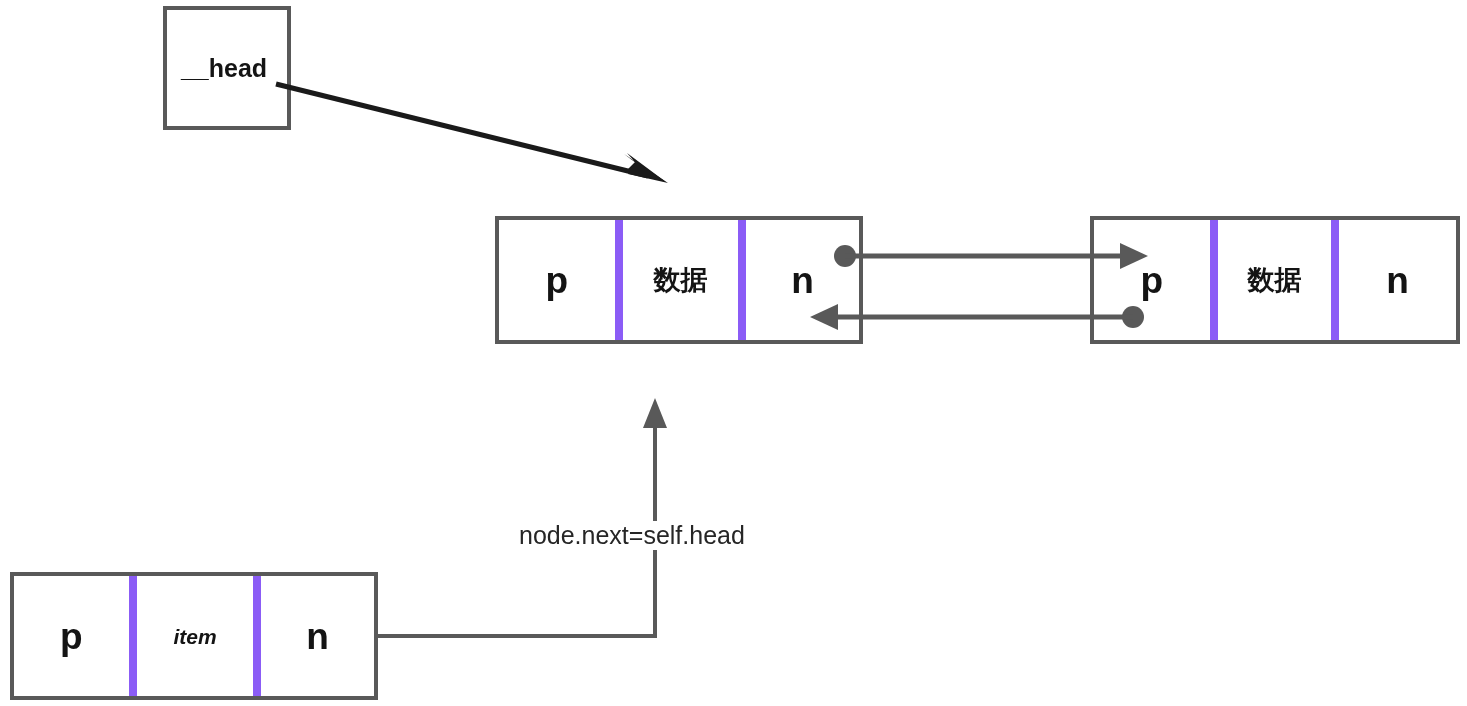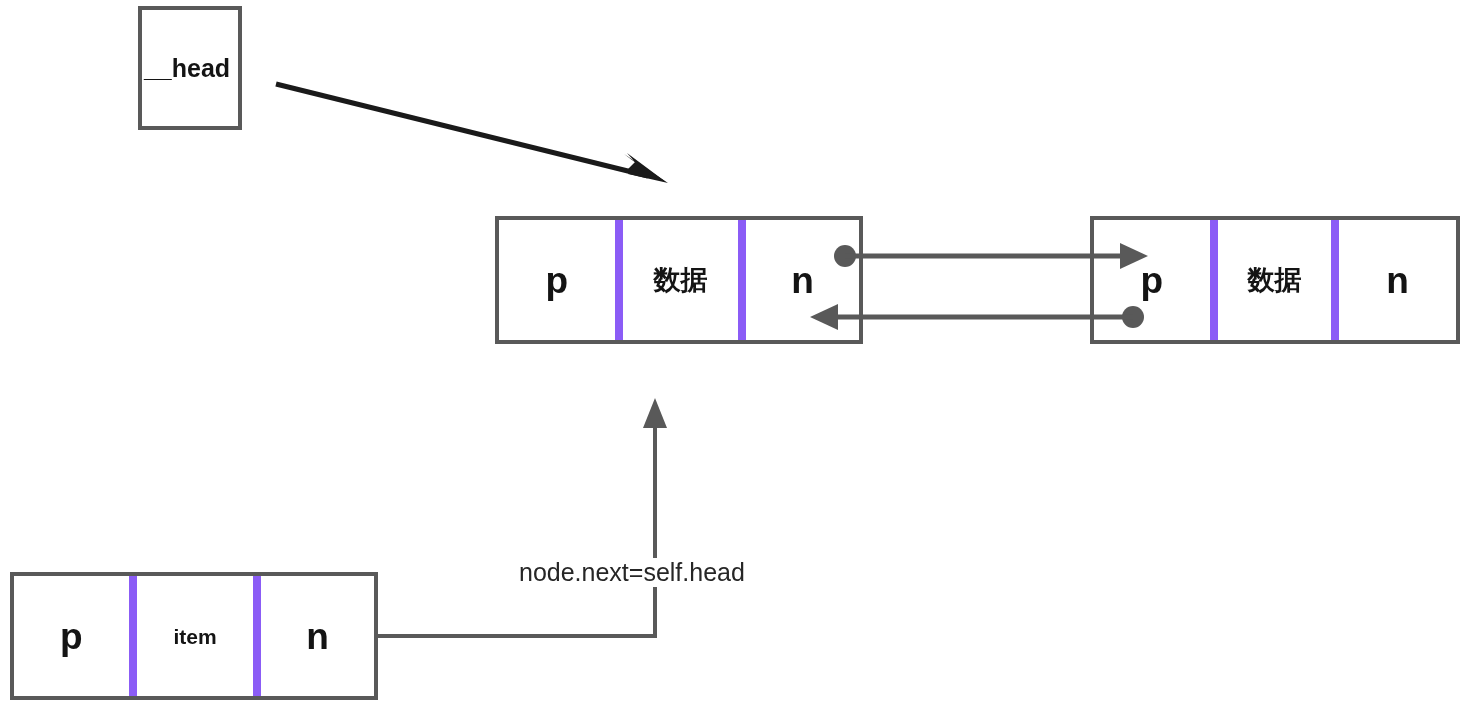--- a/index.html
+++ b/index.html
@@ -36,21 +36,21 @@
     border-left: 8px solid #8b5cf6;
   }
   .cell-label {
     font-weight: bold;
     color: #141414;
     line-height: 1;
     user-select: none;
   }
   .lbl-big { font-size: 37px; }
   .lbl-cjk { font-size: 27px; }
-  .lbl-small { font-size: 21px; }
+  .lbl-small { font-size: 21px; font-style: italic; }
 
   .head-box {
     position: absolute;
     box-sizing: border-box;
     border: 4px solid #595959;
     background: #ffffff;
     display: flex;
     align-items: center;
     justify-content: center;
   }
@@ -63,38 +63,37 @@
   }
 
   .code-label {
     position: absolute;
     font-size: 25px;
     color: #262626;
     white-space: nowrap;
     line-height: 1;
     background: #ffffff;
     padding: 2px 6px;
-    margin-top: 37px;
   }
 
   svg.overlay {
     position: absolute;
     left: 0;
     top: 0;
     width: 1467px;
     height: 706px;
     pointer-events: none;
   }
 </style>
 </head>
 <body>
 
 <div id="canvas">
 
-  <div class="head-box" style="left:138px; top:6px; width:104px; height:124px;align-items:center;">
+  <div class="head-box" style="left:163px; top:6px; width:128px; height:124px;align-items:center;">
     <span class="head-label">__head</span>
   </div>
 
   <div class="node" style="left:495px; top:216px; width:368px; height:128px;">
     <div class="cell" style="width:117px;">
       <span class="cell-label lbl-big">p</span>
     </div>
     <div class="cell" style="width:125px;">
       <span class="cell-label lbl-cjk">数据</span>
     </div>

